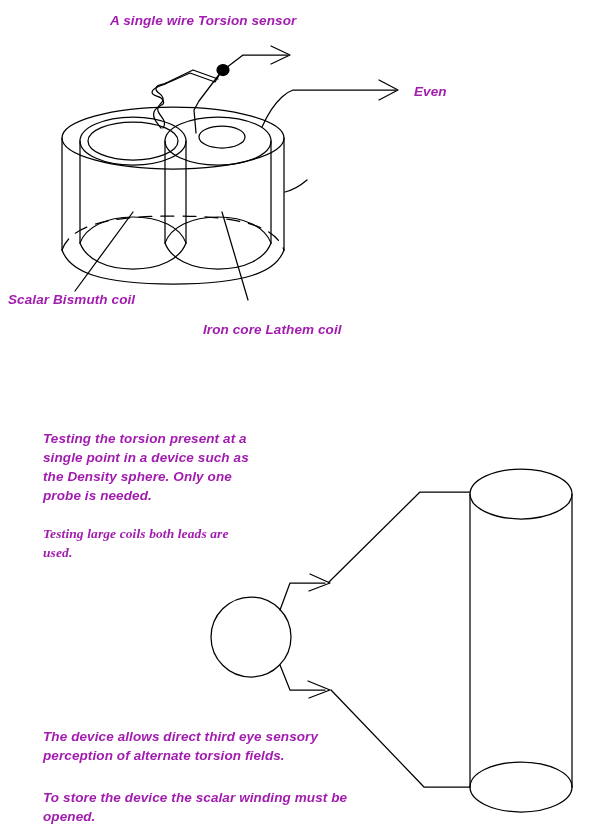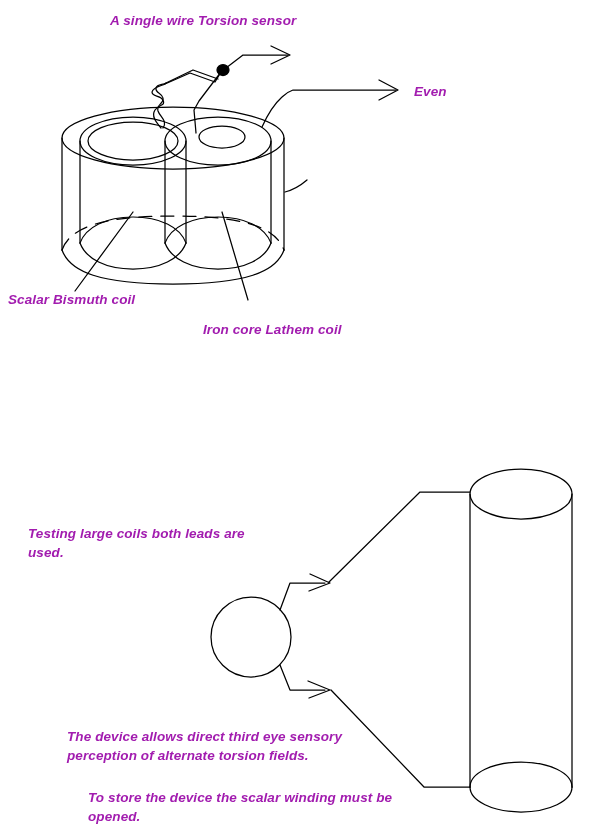--- a/index.html
+++ b/index.html
@@ -144,23 +144,27 @@
   <div class="lbl" style="left:110px; top:11px;">A single wire Torsion sensor</div>
 
   <div class="lbl" style="left:414px; top:82px;">Even</div>
 
 
   <div class="lbl" style="left:8px; top:290px;">Scalar Bismuth coil</div>
 
   <div class="lbl" style="left:203px; top:300px;margin-top:20px;">Iron core Lathem coil</div>
 
 
+  <div class="lbl blk" style="left:43px; top:429px;">Testing the torsion present at a
+single point in a device such as
+the Density sphere. Only one
+probe is needed.</div>
 
-  <div class="lbl blk" style="left:28px; top:524px;">Testing large coils both leads are
+  <div class="lbl blk" style="left:43px; top:524px;font-family:Liberation Serif, serif;">Testing large coils both leads are
 used.</div>
 
-  <div class="lbl blk" style="left:43px; top:727px;margin-left:24px;">The device allows direct third eye sensory
+  <div class="lbl blk" style="left:43px; top:727px;">The device allows direct third eye sensory
 perception of alternate torsion fields.</div>
 
-  <div class="lbl blk" style="left:43px; top:788px;margin-left:45px;">To store the device the scalar winding must be
+  <div class="lbl blk" style="left:43px; top:788px;">To store the device the scalar winding must be
 opened.</div>
 
 </div>
 
 </body></html>

